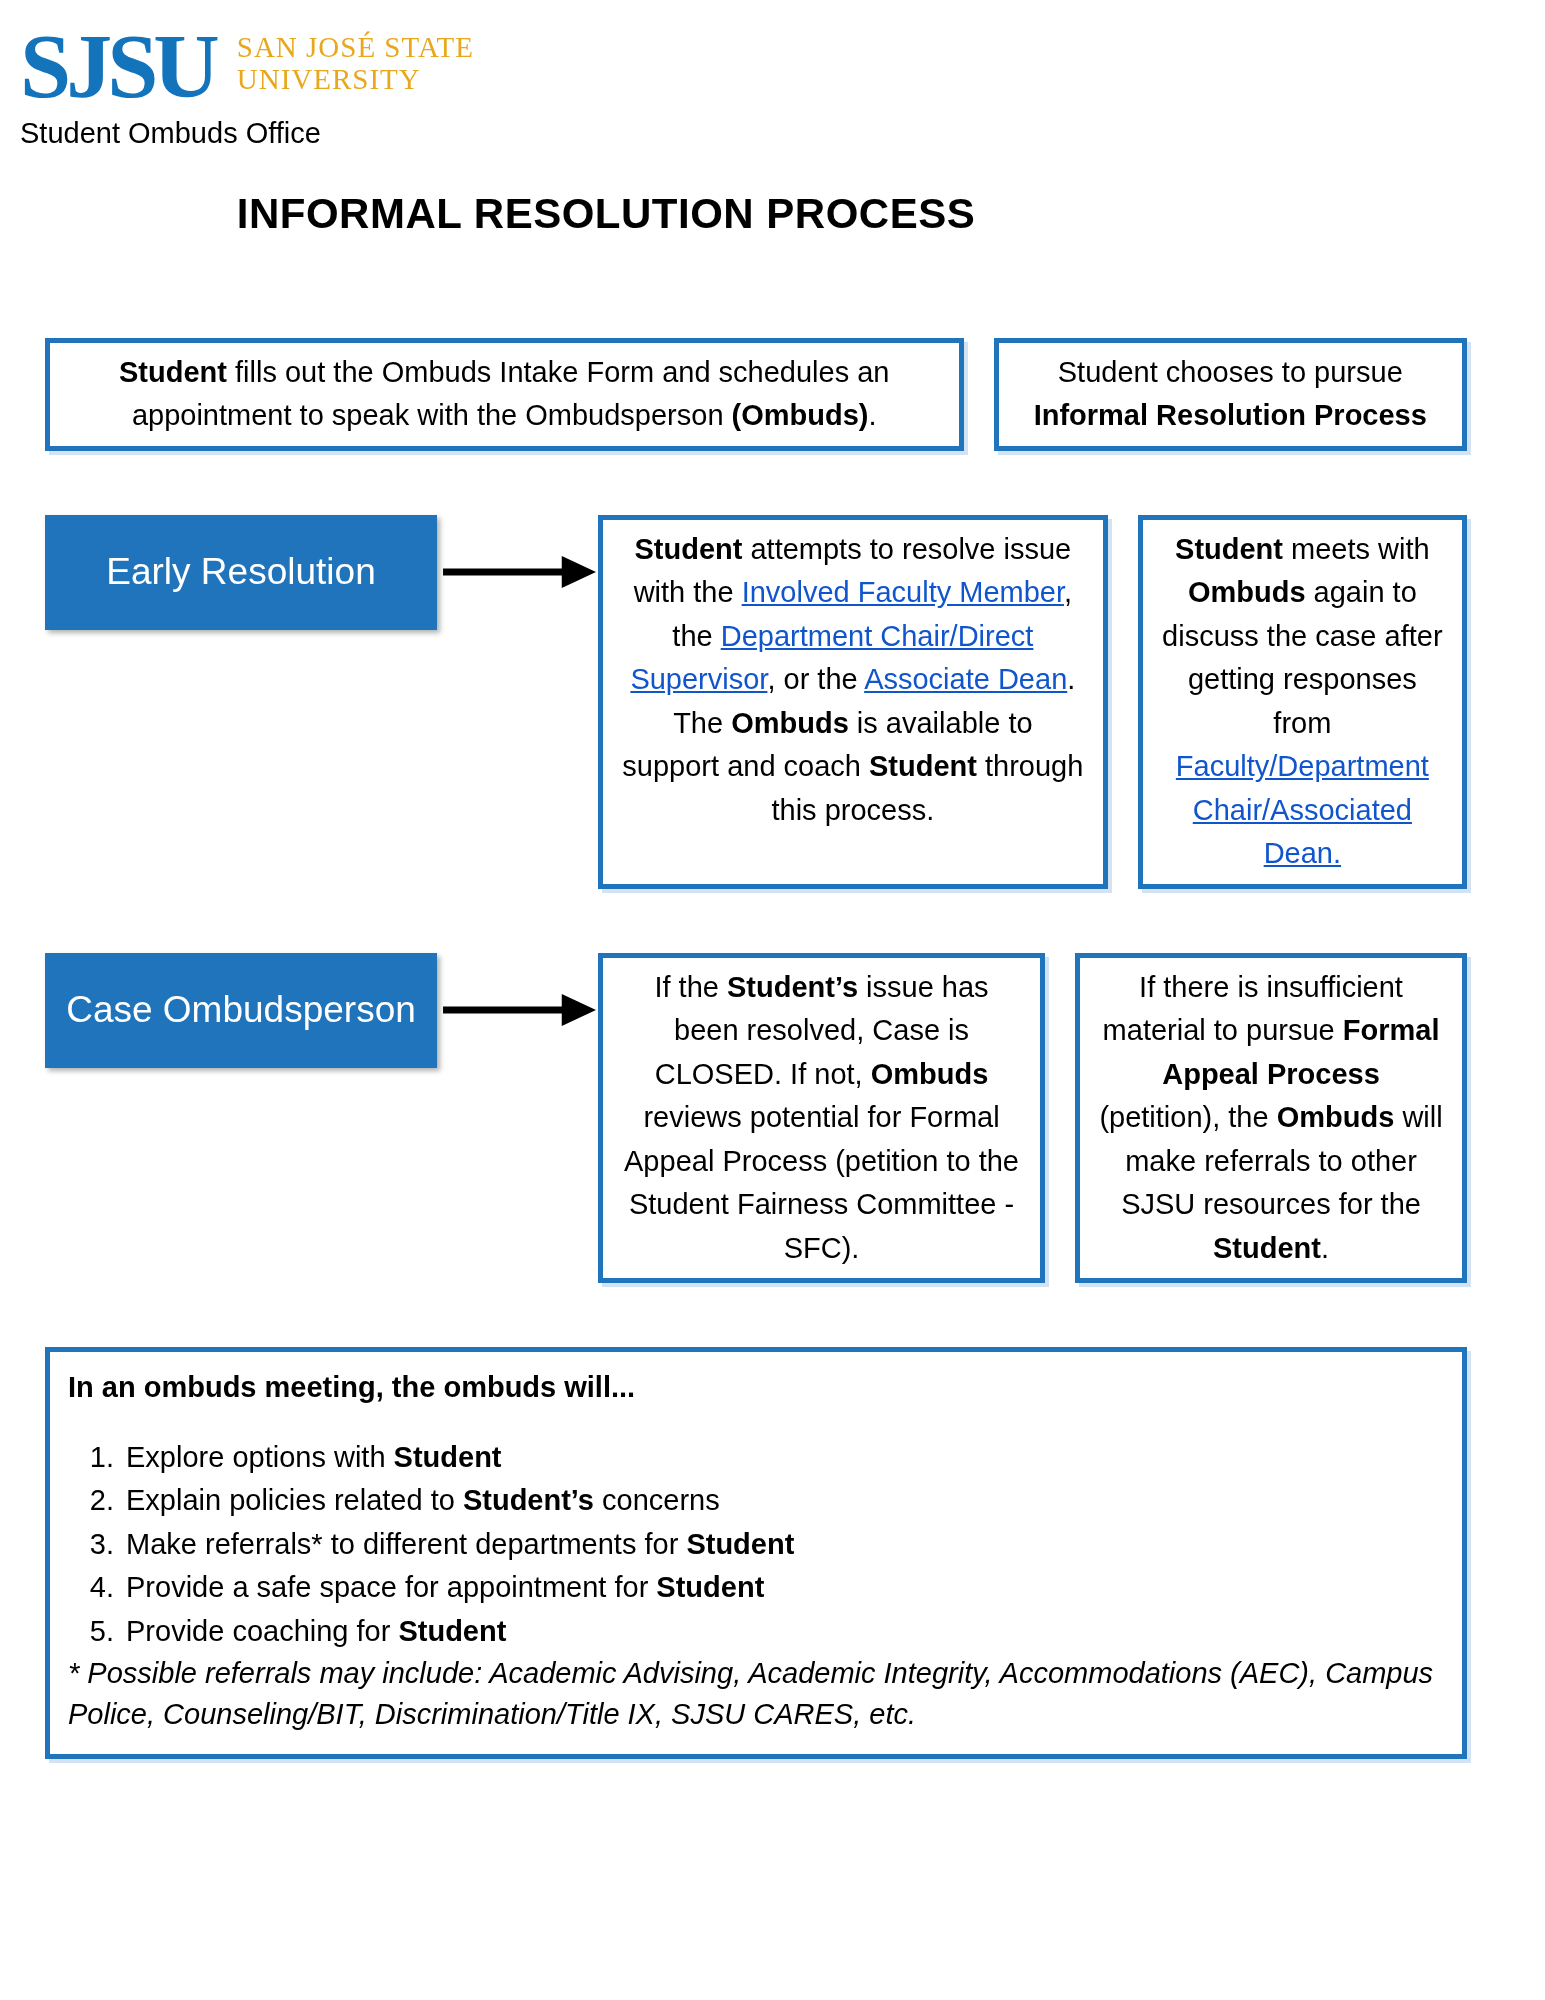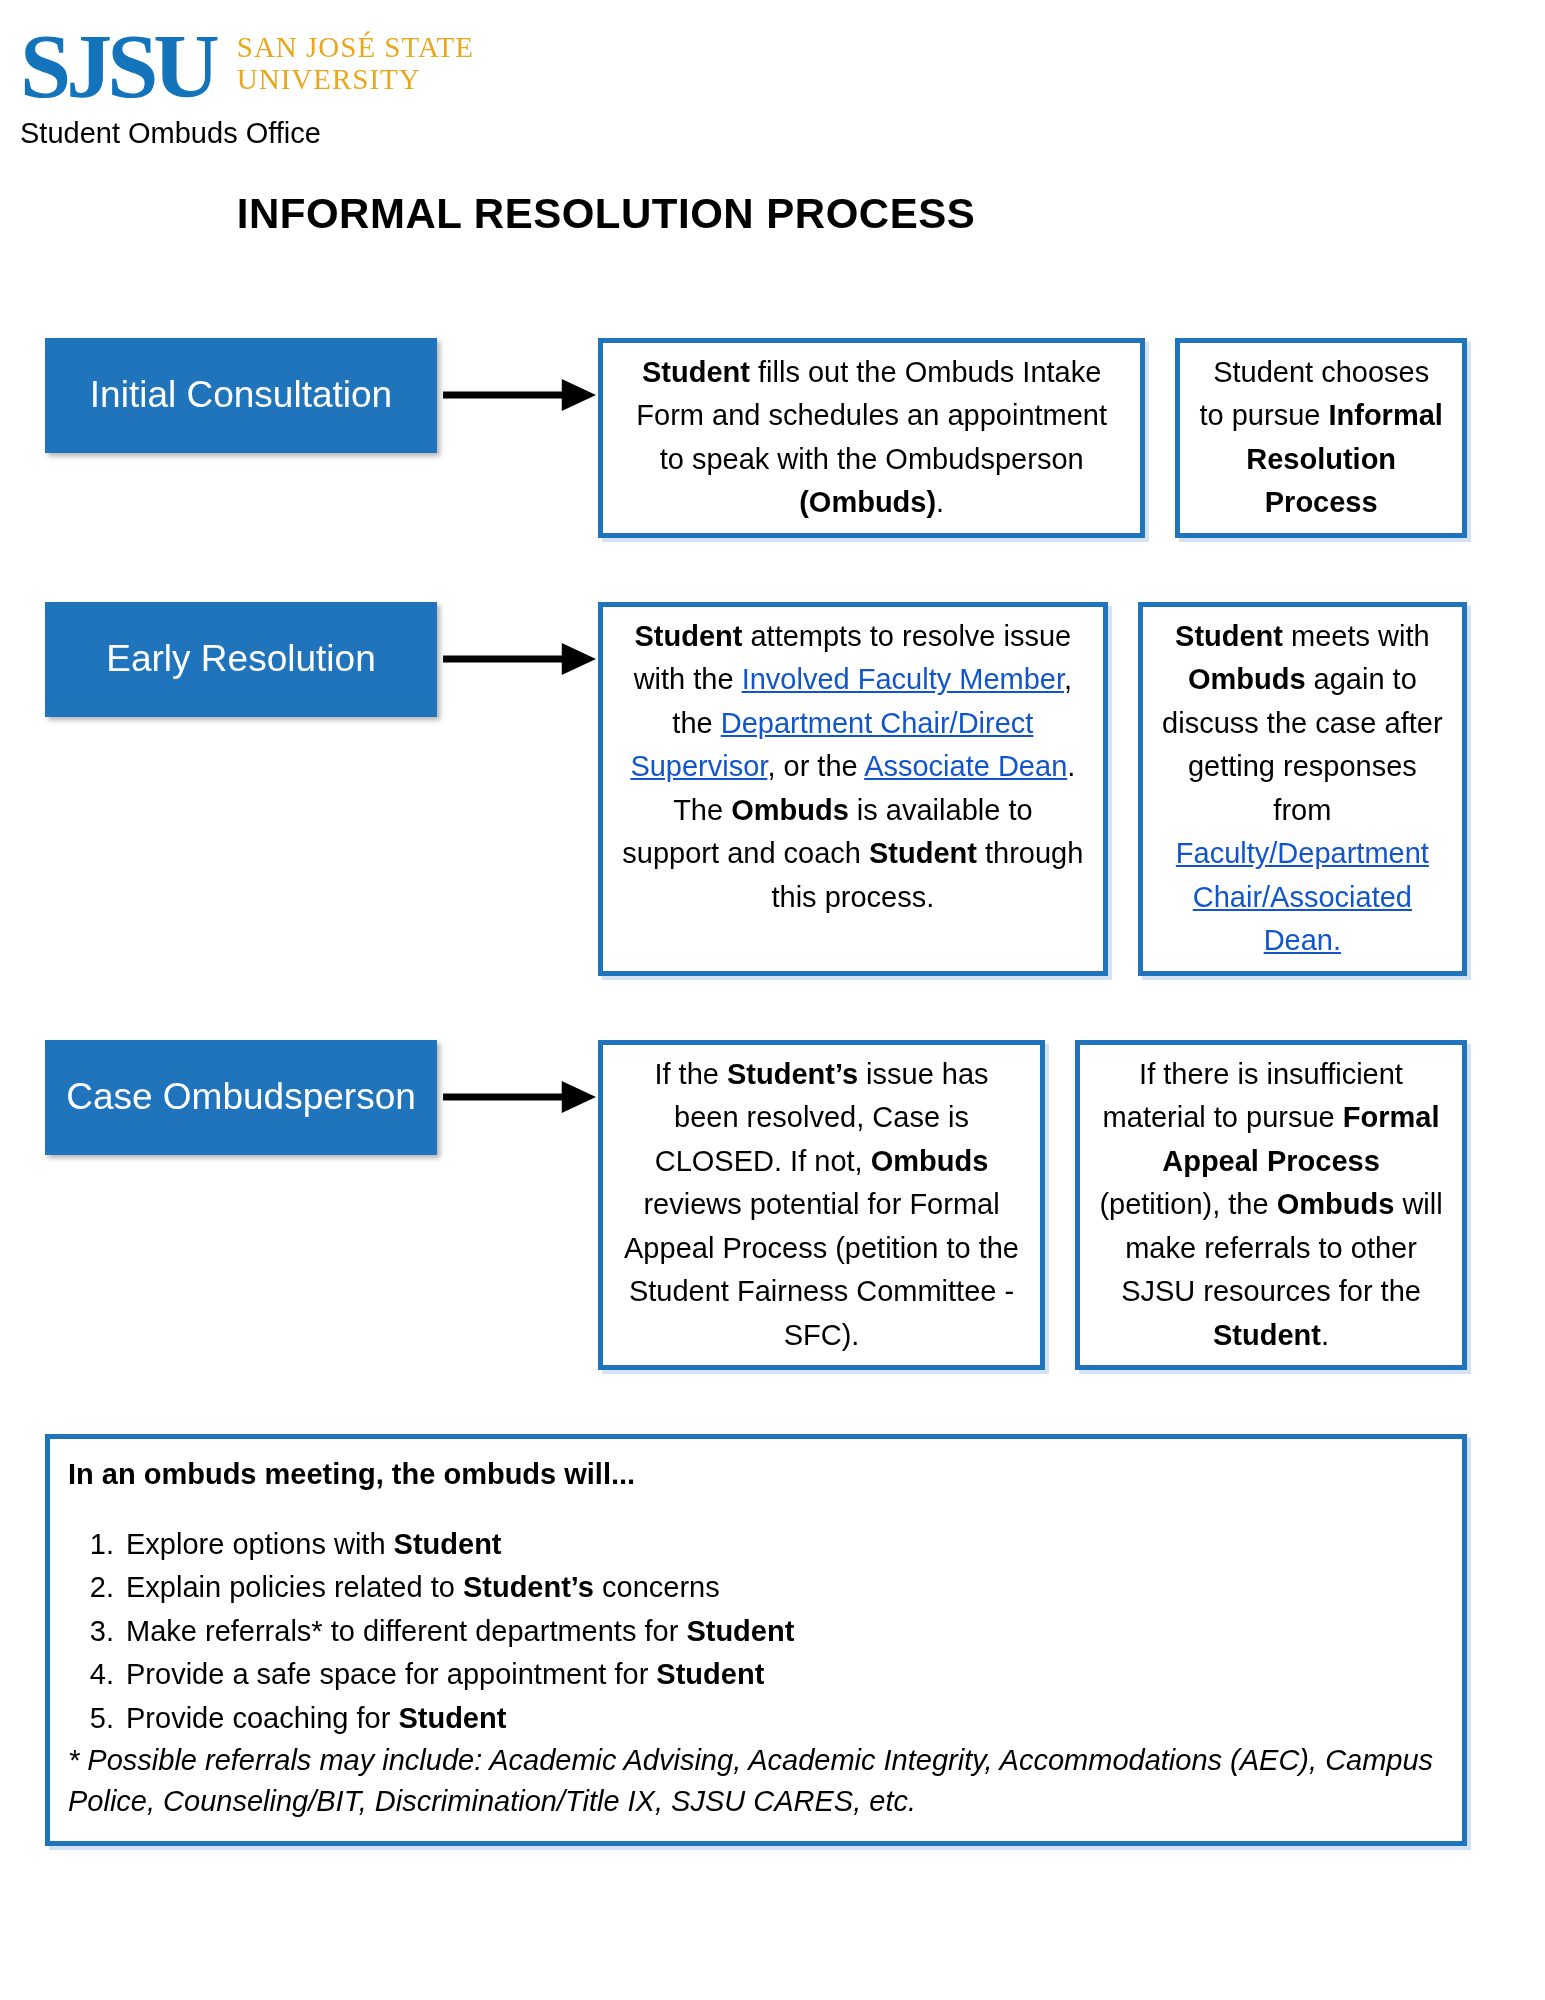--- a/index.html
+++ b/index.html
@@ -75,29 +75,20 @@
         <span>UNIVERSITY</span>
       </span>
     </div>
     <div class="office-name">Student Ombuds Office</div>
   </header>
 
   <h1 class="title">INFORMAL RESOLUTION PROCESS</h1>
 
   <main id="flow">
   <section class="flow-row">
-    <div class="label-cell">
-      <div class="label-box">
-        <span class="label-text">Initial Consultation</span>
-      </div>
-      <svg class="arrow" viewBox="0 0 160 40" preserveAspectRatio="none" aria-hidden="true">
-        <line x1="6" y1="20" x2="130" y2="20" stroke="#000" stroke-width="7"></line>
-        <polygon points="124,4 158,20 124,36" fill="#000"></polygon>
-      </svg>
-    </div>
     <div class="content-cell">
           <div class="text-box">
             <p class="box-paragraph"><span class="seg-b">Student</span><span class="seg-n"> fills out the Ombuds Intake Form and schedules an appointment to speak with the Ombudsperson </span><span class="seg-b">(Ombuds)</span><span class="seg-n">.</span></p>
           </div>
           <div class="text-box">
             <p class="box-paragraph"><span class="seg-n">Student chooses to pursue </span><span class="seg-b">Informal Resolution Process</span></p>
           </div>
         </div>
   </section>
 

